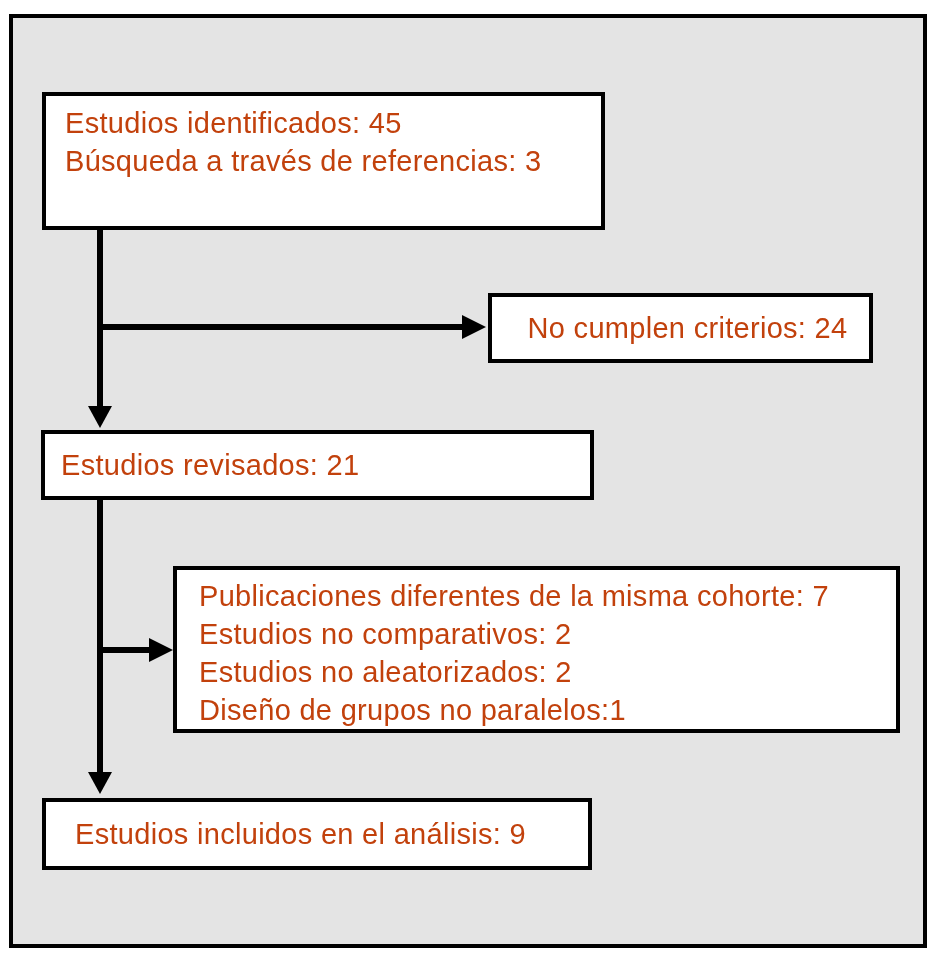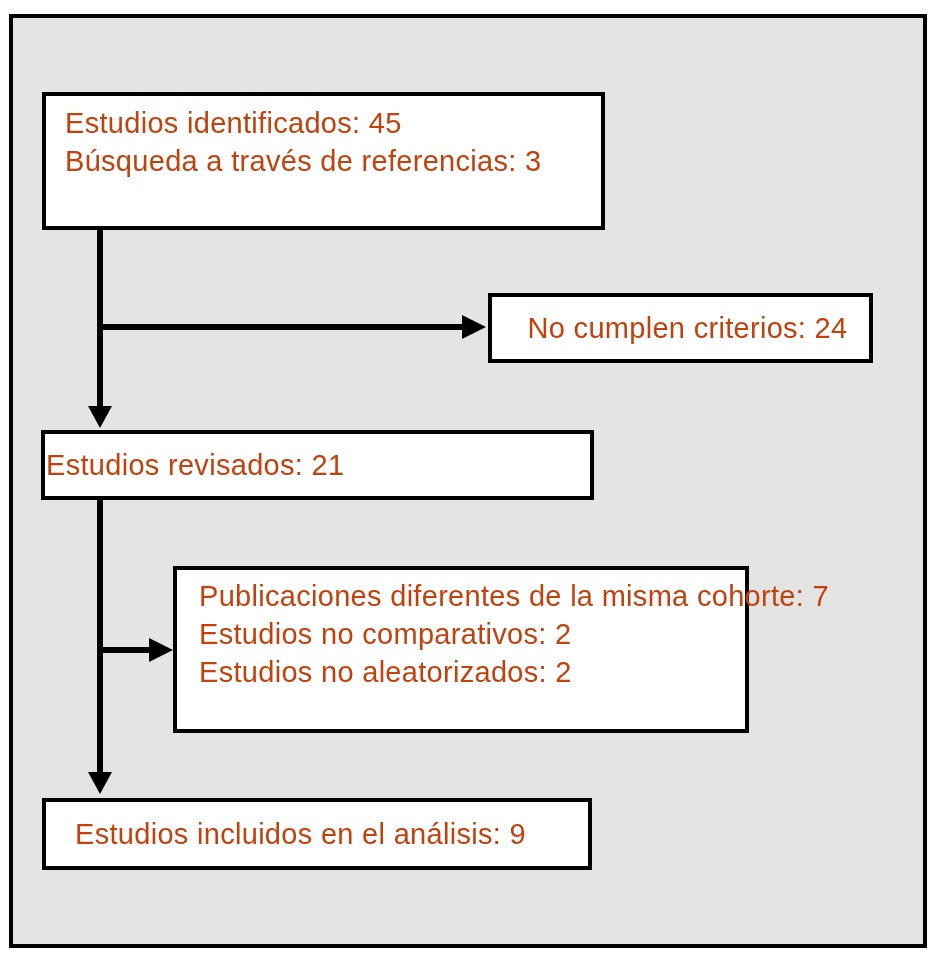--- a/index.html
+++ b/index.html
@@ -28,22 +28,22 @@
     font-weight: 400;
     letter-spacing: 0.3px;
     line-height: 38px;
     color: #c2410c;
   }
   .node .ln { display: block; white-space: nowrap; }
   .vcenter { display: flex; flex-direction: column; justify-content: center; }
 
   .box-identified   { left: 42px;  top: 92px;  width: 563px; height: 138px; padding: 8px 0 0 19px; }
   .box-criteria     { left: 488px; top: 293px; width: 385px; height: 70px;  padding-left: 14px; text-align: center; }
-  .box-reviewed     { left: 41px;  top: 430px; width: 553px; height: 70px;  padding-left: 1px; }
-  .box-excluded     { left: 173px; top: 566px; width: 576px; height: 167px; padding: 7px 0 0 22px; }
+  .box-reviewed     { left: 41px;  top: 430px; width: 553px; height: 70px;  padding-left: 16px; }
+  .box-excluded     { left: 173px; top: 566px; width: 727px; height: 167px; padding: 7px 0 0 22px; }
   .box-included     { left: 42px;  top: 798px; width: 550px; height: 72px;  padding-left: 29px; }
 
   .conn { position: absolute; background: #000; }
   .vline-1 { left: 97px; top: 226px; width: 6px; height: 182px; }
   .hline-1 { left: 97px; top: 324px; width: 366px; height: 6px; }
   .vline-2 { left: 97px; top: 496px; width: 6px; height: 278px; }
   .hline-2 { left: 97px; top: 647px; width: 54px; height: 6px; }
 
   .arrow-down {
     position: absolute; width: 0; height: 0;
@@ -88,18 +88,19 @@
   </div>
 
   <div class="node box-reviewed vcenter">
     <span class="ln">Estudios revisados: 21</span>
   </div>
 
   <div class="node box-excluded">
     <span class="ln">Publicaciones diferentes de la misma cohorte: 7</span>
     <span class="ln">Estudios no comparativos: 2</span>
     <span class="ln">Estudios no aleatorizados: 2</span>
+    <span class="ln">Diseño de grupos no paralelos:1</span>
   </div>
 
   <div class="node box-included vcenter">
     <span class="ln">Estudios incluidos en el análisis: 9</span>
   </div>
 </div>
 
 </body></html>

